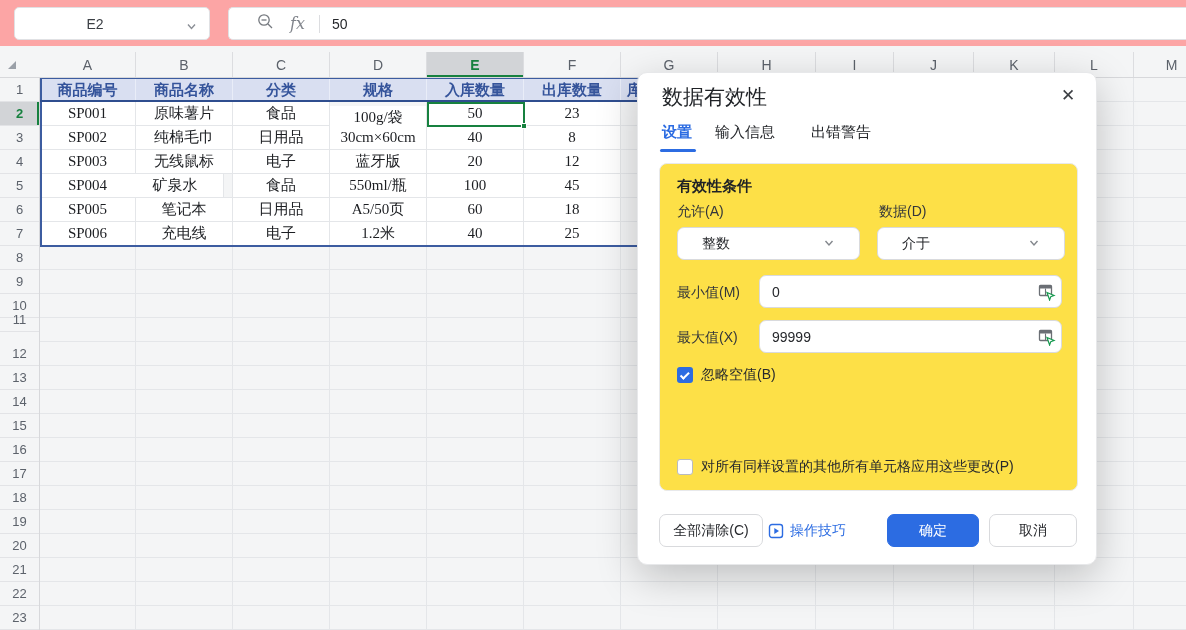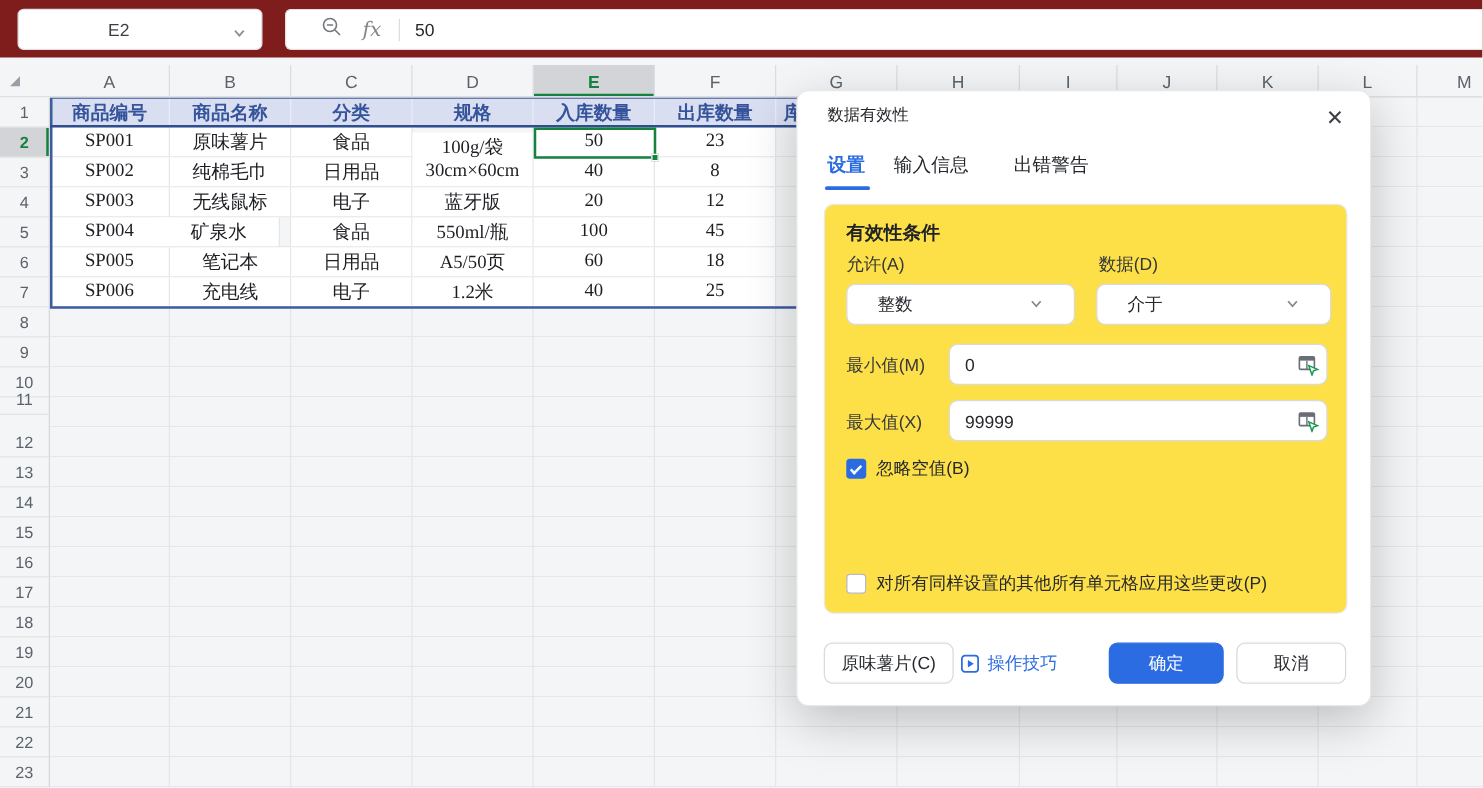--- a/index.html
+++ b/index.html
@@ -1,21 +1,21 @@
 <!DOCTYPE html>
 <html><head>
 <meta charset="utf-8">
 <style>
   * { margin:0; padding:0; box-sizing:border-box; }
   html,body { width:1186px; height:630px; overflow:hidden; }
   body { font-family:"Liberation Sans","DejaVu Sans",sans-serif; background:#f4f5f6; position:relative; }
   .abs { position:absolute; }
 
   
-  #topbar { left:0; top:0; width:1186px; height:46px; background:#7f1d1d;padding-left:12px; }
+  #topbar { left:0; top:0; width:1186px; height:46px; background:#fca5a5;padding-left:12px; }
   #namebox { left:14px; top:7px; width:196px; height:33px; background:#fff; border:1px solid #e0e1e4;
              border-radius:5px; display:flex; align-items:center; justify-content:center; padding-right:34px;
              font-size:14px; color:#3b3f45; cursor:pointer; }
   #namebox .chev { position:absolute; right:12px; top:11px; }
   #fbar { left:228px; top:7px; width:958px; height:33px; background:#fff; border:1px solid #e0e1e4;
           border-right:none; border-radius:5px 0 0 5px; display:flex; align-items:center; }
   #fbar .mag { margin-left:28px; }
   #fbar .fx { margin-left:16px; font-family:"DejaVu Serif","Liberation Serif",serif; font-style:italic;
               font-size:16px; color:#80848b; }
   #fbar .sep { margin-left:14px; width:1px; height:18px; background:#dcdde0; }
@@ -44,21 +44,21 @@
   .th.left { justify-content:flex-start; padding-left:6px; }
   .td { background:#fff; color:#1c1e22; border-right:1px solid #e4e6e9; border-bottom:1px solid #e4e6e9;
         font-family:"Liberation Serif","DejaVu Serif",serif; }
   .tline { position:absolute; background:#3c5ca0; z-index:3; }
   #selbox { left:387px; top:24px; width:98px; height:25px; border:2px solid #17813f; z-index:4; pointer-events:none; }
   #selbox .handle { position:absolute; right:-4px; bottom:-4px; width:6px; height:6px; background:#17813f; border:1px solid #fff; }
 
   
   #dialog { left:637px; top:72px; width:460px; height:493px; background:#fff; border-radius:10px;
             border:1px solid #e7e8ea; box-shadow:0 12px 40px rgba(0,0,0,.22); z-index:50; font-size:14px; color:#26282c; }
-  #dlg-title { left:24px; top:10px; font-size:13px; font-weight:500; color:#1f2226; }
+  #dlg-title { left:24px; top:10px; font-size:21px; font-weight:500; color:#1f2226; }
   #dlg-close { right:16px; top:10px; width:24px; height:24px; display:flex; align-items:center; justify-content:center;
                font-size:17px; color:#3c3f44; cursor:pointer; border-radius:4px; }
   .tab { position:absolute; top:50px; font-size:15px; color:#26282c; cursor:pointer; }
   .tab.active { color:#2c6ce2; font-weight:bold; }
   #tab-underline { left:22px; top:76px; width:36px; height:3px; background:#2c6ce2; border-radius:2px; }
 
   #panel { left:21px; top:90px; width:419px; height:328px; background:#fde047; border:1px solid #e8e9eb; border-radius:8px; }
   #cond-title { left:17px; top:13px; font-size:15px; font-weight:bold; color:#1f2226; }
   .flabel { position:absolute; font-size:14px; color:#33363b; }
   .dropdown { position:absolute; height:33px; background:#fff; border:1px solid #d9dadd; border-radius:7px;
@@ -280,21 +280,21 @@
         </span>
       <span>忽略空值(B)</span>
     </div>
 
     <div class="cbrow" style="left:17px; top:294px;">
       <span class="cb off"></span>
       <span>对所有同样设置的其他所有单元格应用这些更改(P)</span>
     </div>
   </div>
 
-  <div class="btn ghost" style="left:21px; width:104px;">原味薯片(C)</div>
+  <div class="btn ghost" style="left:21px; width:104px;">全部清除(C)</div>
   <div id="tips">
     <svg width="16" height="16" viewBox="0 0 16 16">
         <rect x="1.5" y="1.5" width="13" height="13" rx="2.5" fill="none" stroke="#2c6ce2" stroke-width="1.4"></rect>
         <polygon points="6.3,5 11,8 6.3,11" fill="#2c6ce2"></polygon>
       </svg>
     <span>操作技巧</span>
   </div>
   <div class="btn primary" style="left:249px; width:92px;">确定</div>
   <div class="btn ghost" style="left:351px; width:88px;">取消</div>
 </div>

